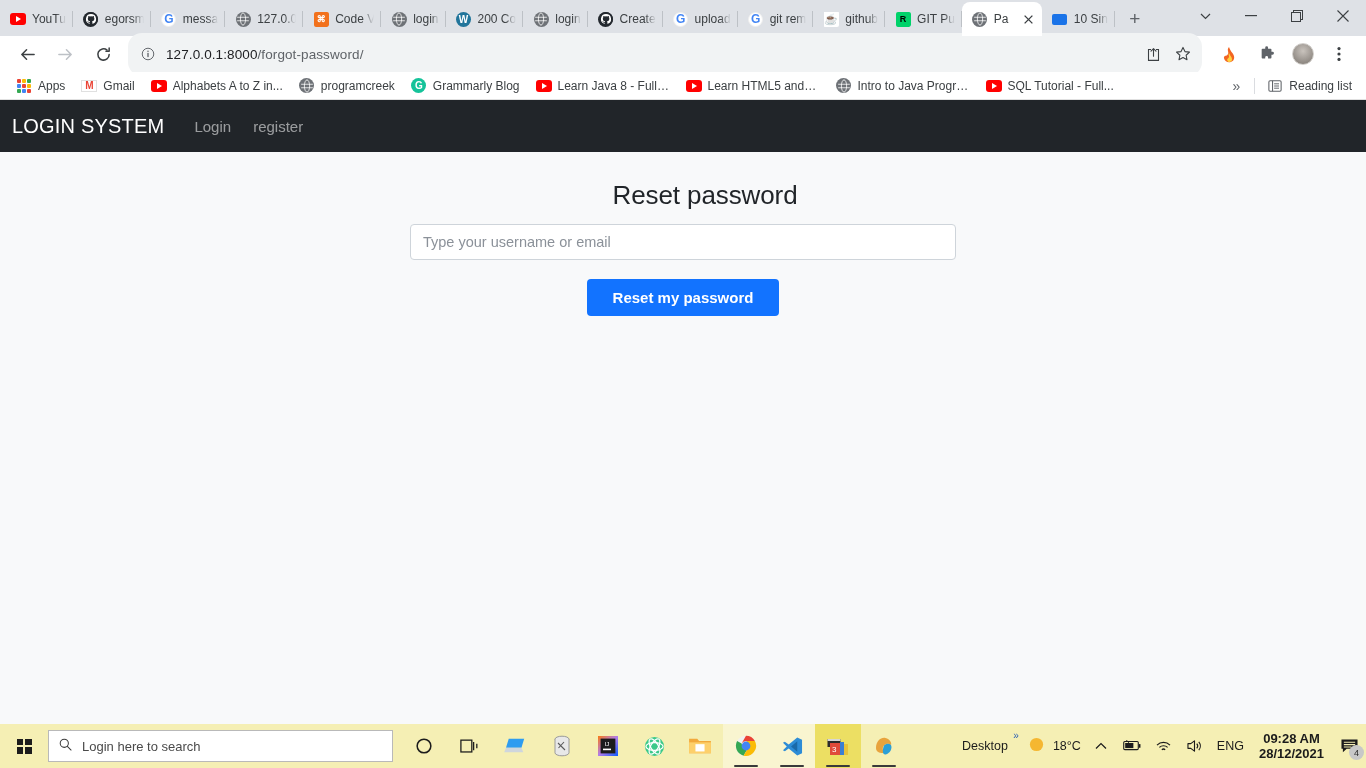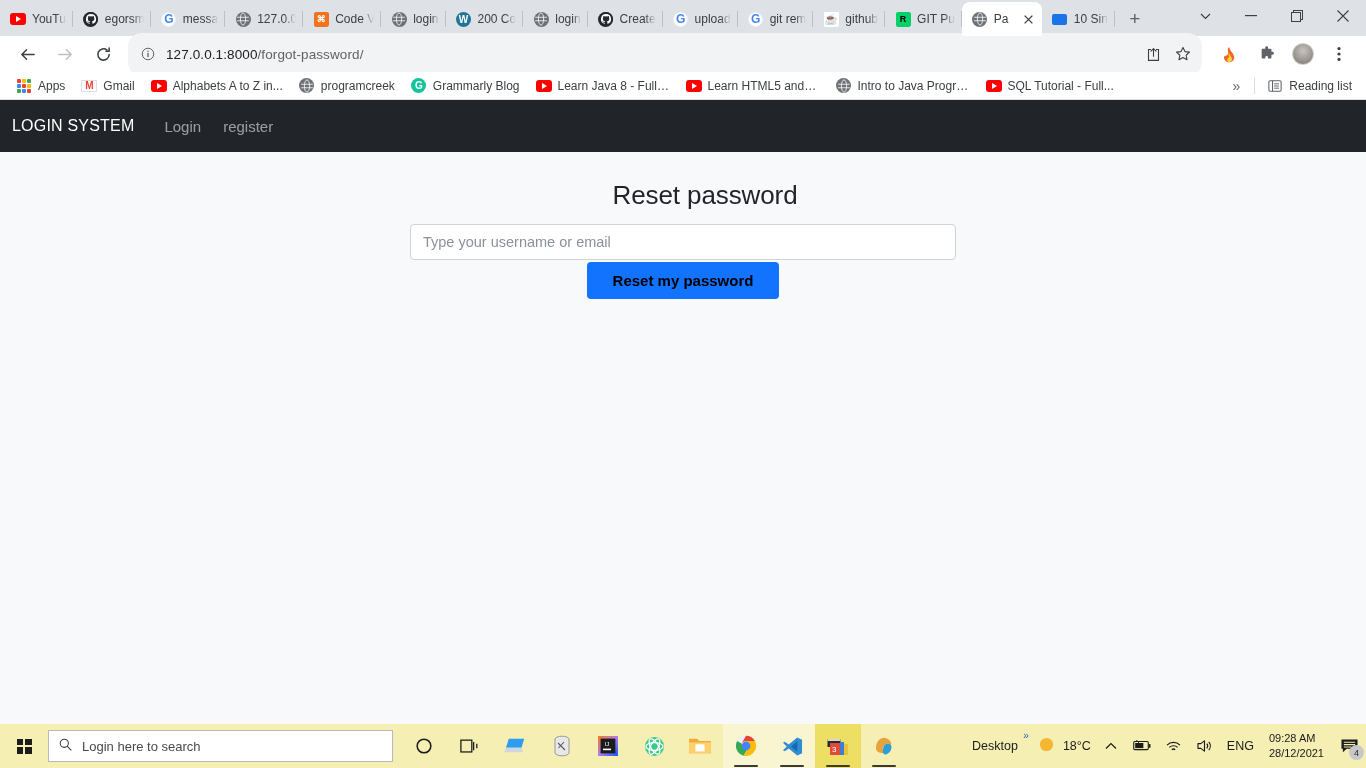--- a/index.html
+++ b/index.html
@@ -139,21 +139,21 @@
   .fv-apps i { display:block;border-radius:1px; }
   .fv-gram { width:15px;height:15px;border-radius:50%;background:#15c39a;color:#fff;font-size:10px;font-weight:bold;display:flex;align-items:center;justify-content:center; }
 
   
   #page { width: 1366px; height: 624px; background: #f8f9fa; overflow: hidden; }
   .navbar {
     height: 52px; background: #212529; display: flex; align-items: center;
     padding: 0 12px;
   }
   .brand {
-    color: #fff; font-size: 16px; font-weight: 400;
+    color: #fff; font-size: 20px; font-weight: 400;
     letter-spacing: 0.2px; margin-right: 30px;
   }
   .navlink {
     color: rgba(255,255,255,0.55); font-size: 15px; margin-right: 22px;
     text-decoration: none;
   }
 
   .content { padding-top: 28px; display: flex; flex-direction: column; align-items: center; }
   .reset-title {
     font-size: 26px; font-weight: normal; color: #212529;
@@ -163,21 +163,21 @@
     font-size: 15px; color: #6c757d; margin-bottom: 19px;
   }
   .reset-input {
     width: 546px; height: 36px; border: 1px solid #ced4da;
     border-radius: 4px; background: #fff; padding: 0 12px;
     font-size: 14.5px; color: #495057; outline: none;
     font-family: "Liberation Sans", sans-serif;
   }
   .reset-input::placeholder { color: #8b9199; }
   .reset-btn {
-    margin-top: 2px; background: #1273ff; color: #000000;
+    margin-top: 19px; background: #1273ff; color: #ffffff;
     border: none; border-radius: 4px; height: 37px;
     padding: 0 26px; font-size: 15px; font-weight: bold;
     font-family: "Liberation Sans", sans-serif; cursor: pointer;
   }
 
   
   #taskbar {
     width: 1366px; height: 44px; background: #f5efb4;
     display: flex; align-items: center; position: relative;
   }
@@ -198,21 +198,21 @@
     position: relative;
   }
   .tb-item.open::after {
     content:""; position:absolute; bottom:1px; left:11px; right:11px;
     height:2.5px; background:#3a3a3a; border-radius:1px;
   }
   .tb-item.hl { background: rgba(255,255,255,0.38); }
   .tb-item.hl2 { background: #ecdf63; }
   .tray { position: absolute; right: 0; display: flex; align-items: center; height: 44px; }
   .tray .it { display: flex; align-items: center; justify-content: center; padding: 0 7px; font-size: 12.5px; color: #1b1b1b; height: 44px; }
-  .clock { font-size: 11px; line-height: 15px; color: #1b1b1b; padding: 0 8px; }
+  .clock { text-align: center; font-size: 13px; line-height: 15px; color: #1b1b1b; padding: 0 8px; font-weight: bold; }
   .notif { width: 34px; height: 44px; display: flex; align-items: center; justify-content: center; position: relative; }
   .notif .badge {
     position: absolute; right: 2px; bottom: 8px; width: 15px; height: 15px;
     border-radius: 50%; background: #c8c8c8; color: #2a2a2a;
     font-size: 9px; display: flex; align-items: center; justify-content: center;
   }
   .desktop-label { font-size: 12.5px; color: #1b1b1b; padding: 0 6px; }
 </style>
 </head>
 <body>

